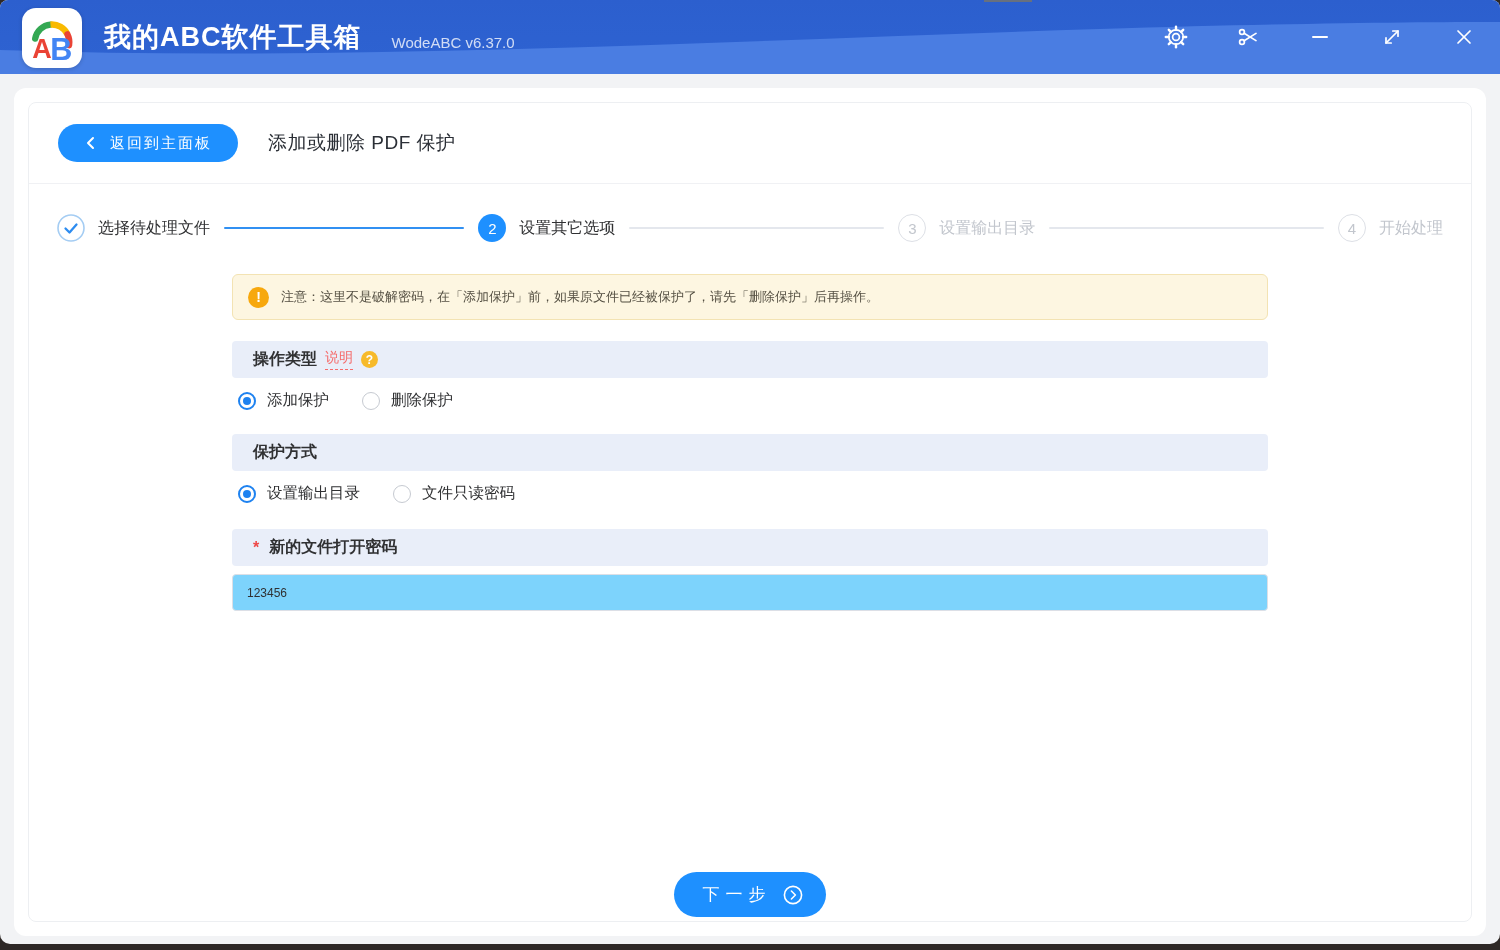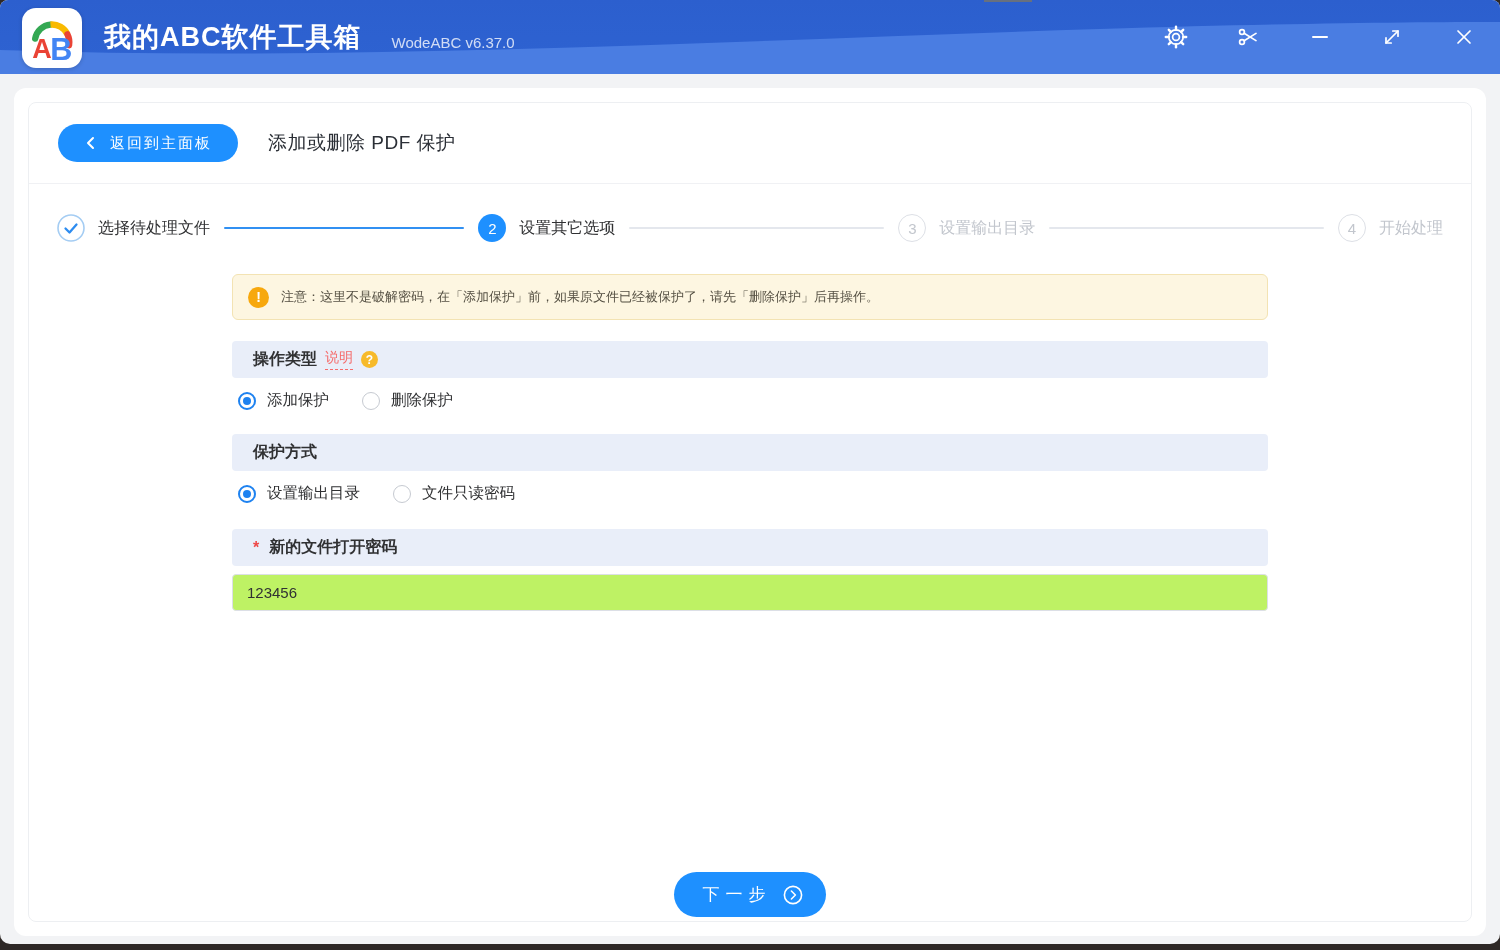--- a/index.html
+++ b/index.html
@@ -69,21 +69,21 @@
   .radio-row { margin-top:12px; display:flex; align-items:center; padding-left:6px; }
   .radio-item { display:flex; align-items:center; gap:11px; margin-right:33px; cursor:pointer;text-align:right; }
   .radio { width:18px; height:18px; border-radius:50%; background:#fff; position:relative; flex:0 0 18px; }
   .radio.checked { border:2px solid #1e82f0; }
   .radio.checked::after { content:""; position:absolute; left:3px; top:3px; width:8px; height:8px;
                           border-radius:50%; background:#1e82f0; }
   .radio.unchecked { border:1.5px solid #c6cad1; }
   .radio-label { font-size:15.5px; color:#303133; }
 
   .text-input { margin-top:8px; width:100%; height:37px; border:1px solid #dcdfe6; border-radius:4px;
-                font-size:15px; color:#303133; padding:0 14px; font-family:inherit; outline:none; background:#bef264; }
+                font-size:12px; color:#303133; padding:0 14px; font-family:inherit; outline:none; background:#7dd3fc; }
 
   
   .footer { margin-top:auto; margin-bottom:4px; display:flex; justify-content:center; gap:30px; }
   .nav-btn { height:45px; width:152px; border:none; border-radius:23px; background:#1e90ff; color:#fff;
              font-size:17px; display:flex; align-items:center; justify-content:center; gap:10px;
              cursor:pointer; font-family:inherit; letter-spacing:6px; }
   .nav-btn .lbl { padding-left:6px; }
   .nav-btn svg { flex:0 0 22px; stroke:#fff; fill:none; stroke-width:1.6; stroke-linecap:round; stroke-linejoin:round; }
 </style>
 </head>

